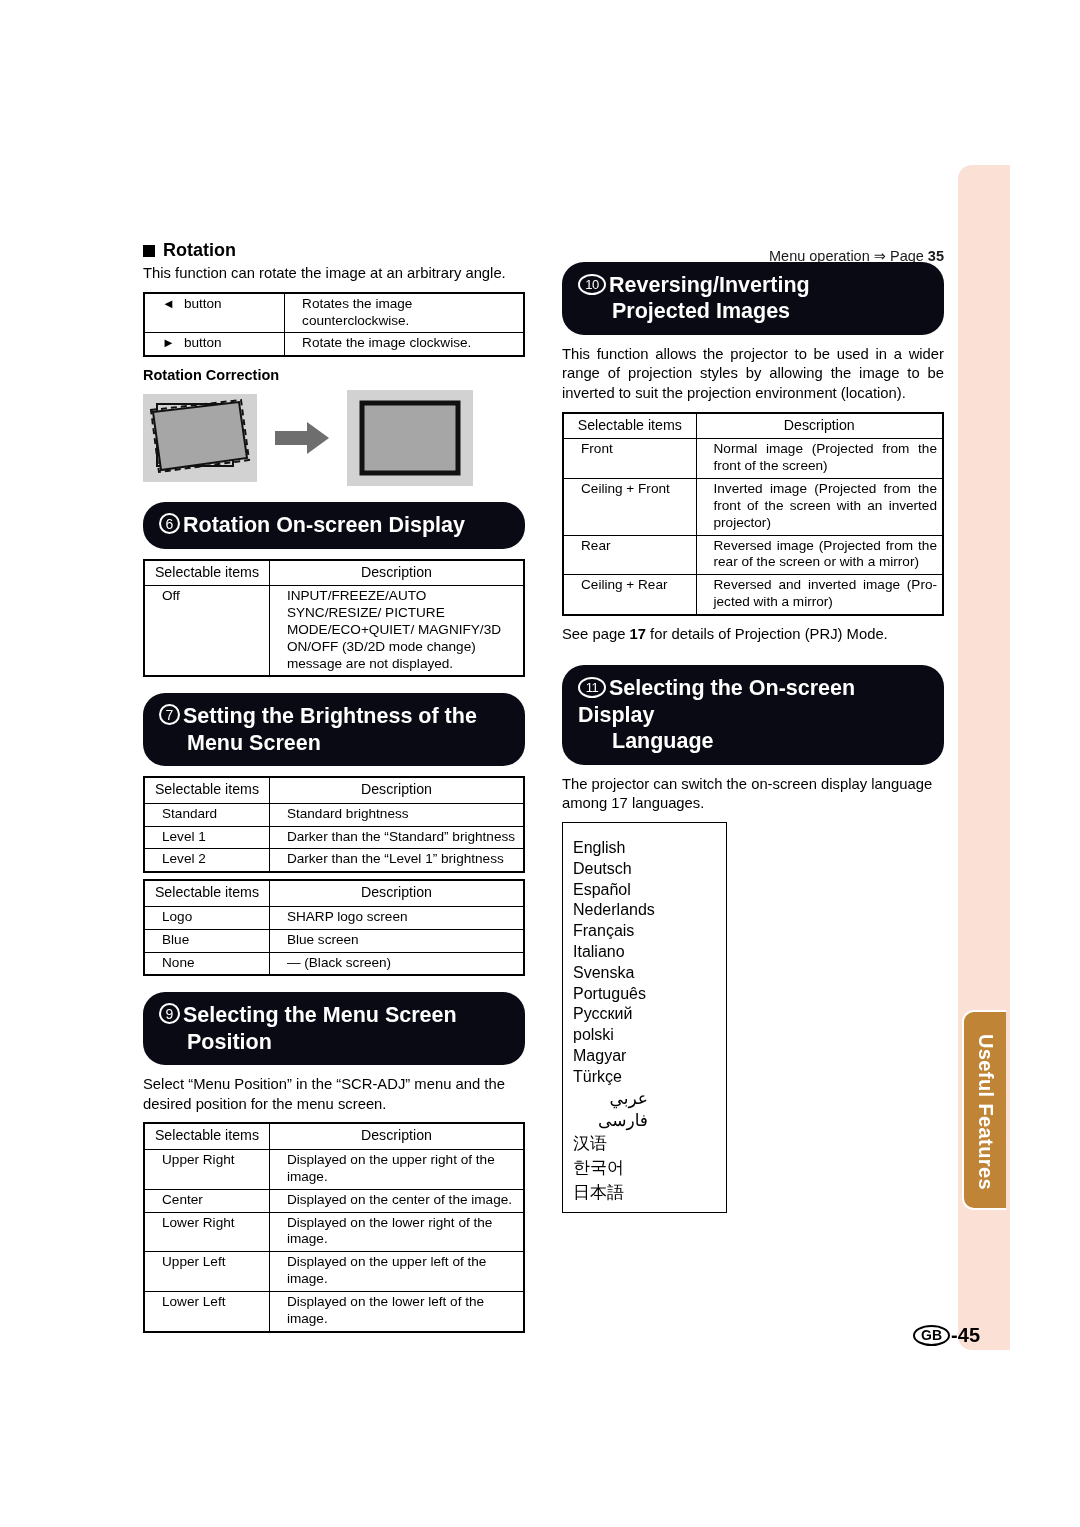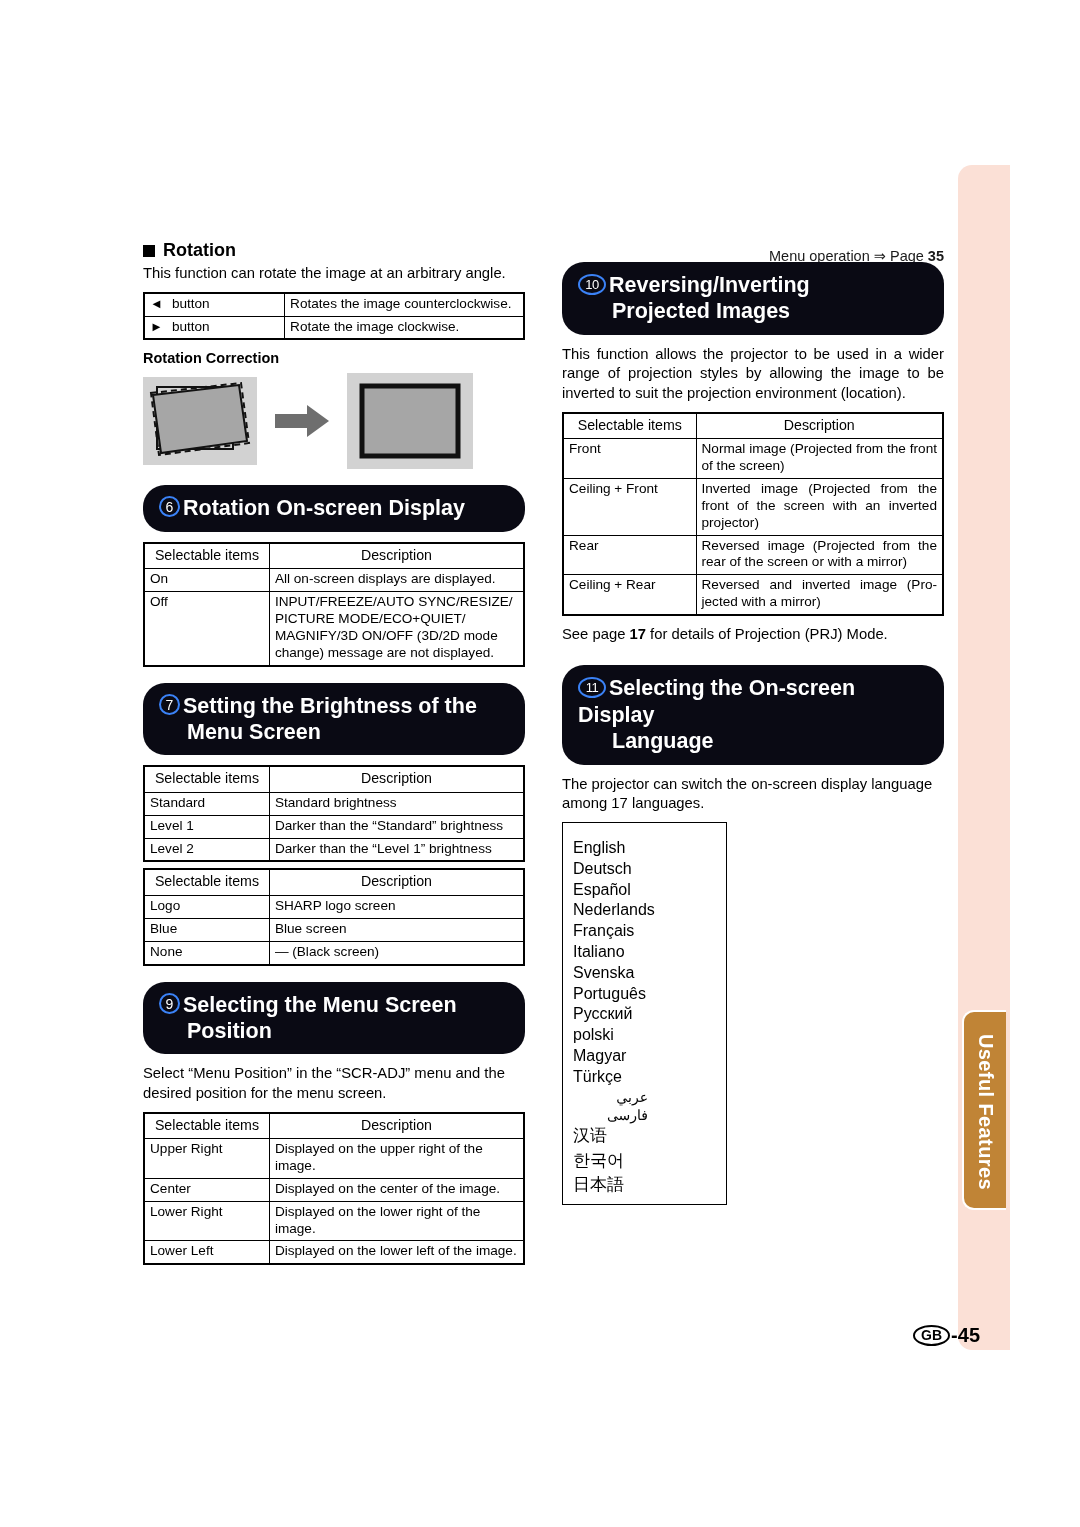--- a/index.html
+++ b/index.html
@@ -114,21 +114,21 @@
     font-weight: bold;
     font-size: 21.5px;
     line-height: 1.22;
     padding: 9px 18px 10px 16px;
     margin: 16px 0 10px 0;
     position: relative;
     box-sizing: border-box;
   }
   .banner .num {
     display: inline-block;
-    border: 2px solid #3b82f6;
+    border: 2px solid #ffffff;
     border-radius: 50%;
     width: 21px; height: 21px;
     line-height: 18px;
     text-align: center;
     font-size: 14px;
     font-weight: normal;
     vertical-align: 2px;
     margin-right: 3px;
     box-sizing: border-box;
   }
@@ -148,21 +148,21 @@
   table.spec {
     border-collapse: collapse;
     width: 100%;
     border: 2px solid #000;
     margin: 0 0 6px 0;
     font-size: 13.6px;
     table-layout: fixed;
   }
   table.spec th, table.spec td {
     border: 1px solid #000;
-    padding: 2px 5px 3px 5px;
+    padding: 2px 5px 3px 17px;
     vertical-align: top;
     line-height: 1.24;
   }
   table.spec th {
     font-weight: normal;
     text-align: center;
     font-size: 14.2px;
     padding: 3px 5px 4px 5px;
   }
   table.spec td.just { text-align: justify; }
@@ -193,21 +193,21 @@
     width: 165px;
     padding: 15px 0 6px 10px;
     box-sizing: border-box;
     margin-top: 6px;
   }
   .lang-box div {
     font-size: 16px;
     line-height: 1.30;
   }
   .lang-box div.cjk { font-size: 17px; line-height: 1.45; }
-  .lang-box div.rtl { direction: rtl; text-align: right; padding-right: 78px; font-size: 14px; }
+  .lang-box div.rtl { direction: rtl; text-align: right; padding-right: 78px; font-size: 17px; }
 
   
   #page-footer {
     position: absolute;
     left: 0;
     top: 1324px;
     width: 980px;
     text-align: right;
     font-size: 20px;
     font-weight: bold;
@@ -290,24 +290,20 @@
         <col style="width:67%">
       </colgroup>
     <thead>
       <tr>
         <th>Selectable items</th>
         <th>Description</th>
       </tr>
     </thead>
     <tbody>
       <tr>
-        <td>On</td>
-        <td>All on-screen displays are displayed.</td>
-      </tr>
-      <tr>
         <td>Off</td>
         <td>INPUT/FREEZE/AUTO SYNC/RESIZE/ PICTURE MODE/ECO+QUIET/ MAGNIFY/3D ON/OFF (3D/2D mode change) message are not displayed.</td>
       </tr>
     </tbody>
   </table>
 
   <div class="banner">
     <span class="num">7</span><span class="btxt">Setting the Brightness of the</span>
     <span class="ln2">Menu Screen</span>
   </div>
@@ -386,20 +382,24 @@
         <td>Upper Right</td>
         <td>Displayed on the upper right of the image.</td>
       </tr>
       <tr>
         <td>Center</td>
         <td>Displayed on the center of the image.</td>
       </tr>
       <tr>
         <td>Lower Right</td>
         <td>Displayed on the lower right of the image.</td>
+      </tr>
+      <tr>
+        <td>Upper Left</td>
+        <td>Displayed on the upper left of the image.</td>
       </tr>
       <tr>
         <td>Lower Left</td>
         <td>Displayed on the lower left of the image.</td>
       </tr>
     </tbody>
   </table>
 </div>
 
 <div class="col" id="col-right">

